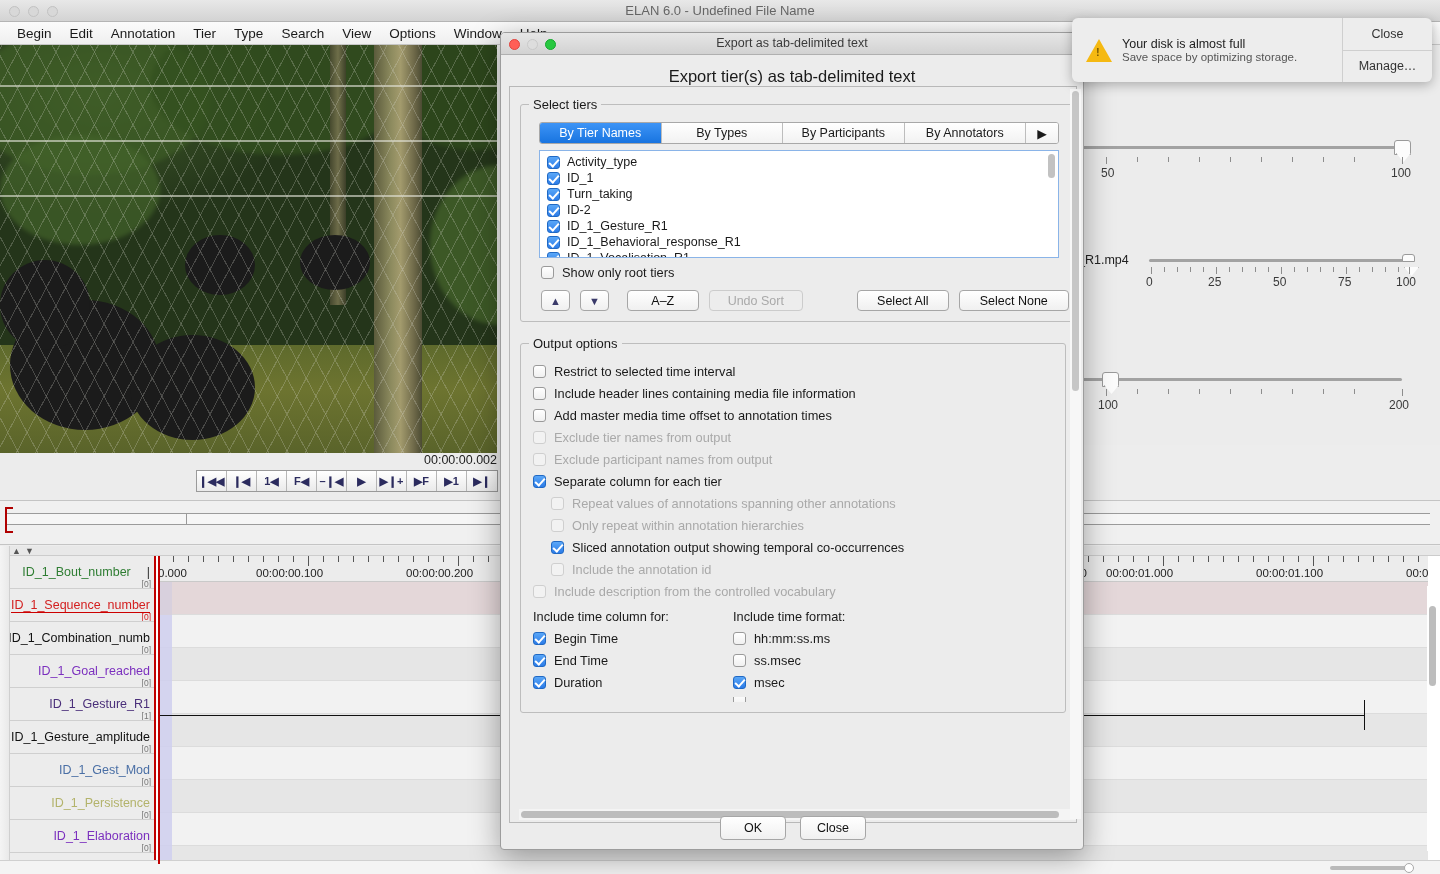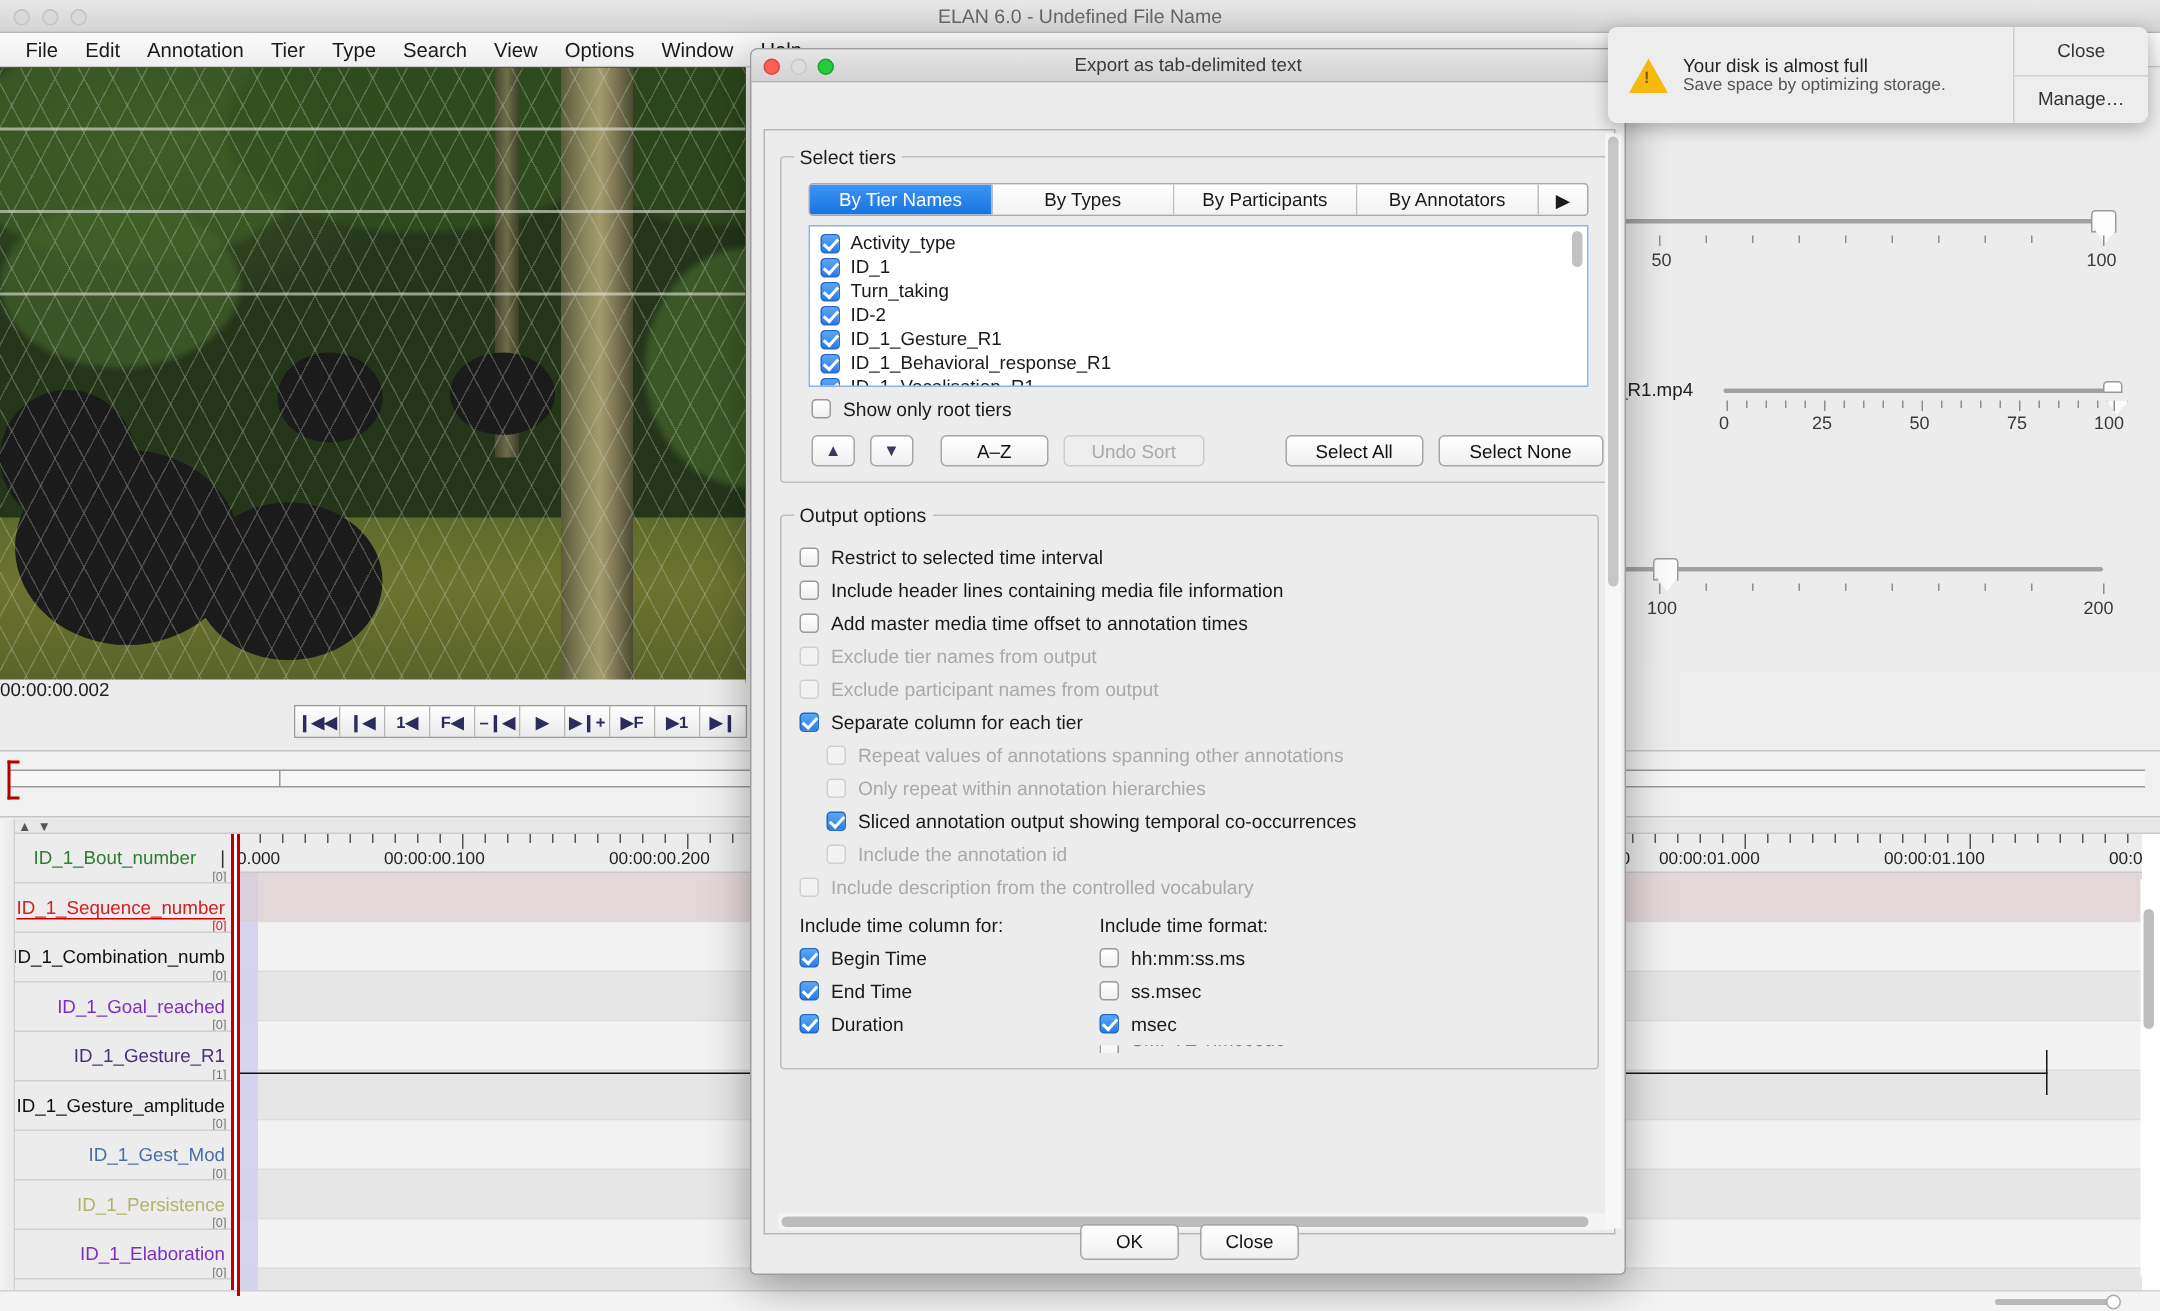--- a/index.html
+++ b/index.html
@@ -68,21 +68,21 @@
   .mesh { position:absolute; inset:0; opacity:.45;
     background-image:
       repeating-linear-gradient(62deg, rgba(215,215,205,.55) 0 1px, transparent 1px 17px),
       repeating-linear-gradient(-62deg, rgba(215,215,205,.55) 0 1px, transparent 1px 17px);
   }
   .wire { position:absolute; left:0; width:497px; height:2px; background:rgba(230,230,220,.6); }
 
   
   .player-time {
     position: absolute; left: 0; top: 453px; width: 497px; height: 19px;
-    text-align: left; font-size: 12.5px; color: #222;
+    text-align: right; font-size: 12.5px; color: #222;
     background: #ececec;
   }
   .player-btns {
     position: absolute; left: 196px; top: 470px; height: 22px;
     display: flex; border: 1px solid #9a9a9a; background: #f3f3f3;
   }
   .pbtn {
     width: 30px; height: 20px; display: flex; align-items: center; justify-content: center;
     border-right: 1px solid #b6b6b6; background: linear-gradient(#ffffff,#eaeaea);
     font-size: 11px; color: #2b2b5e; font-weight: bold;
@@ -282,21 +282,21 @@
   <div class="win-titlebar">
     <div class="traffic">
       <div class="tl-dot"></div>
       <div class="tl-dot"></div>
       <div class="tl-dot"></div>
     </div>
     <div class="win-title">ELAN 6.0 - Undefined File Name</div>
   </div>
 
   <div class="menubar">
-    <span class="menu-item">File</span>
+    <span class="menu-item">Begin</span>
     <span class="menu-item">Edit</span>
     <span class="menu-item">Annotation</span>
     <span class="menu-item">Tier</span>
     <span class="menu-item">Type</span>
     <span class="menu-item">Search</span>
     <span class="menu-item">View</span>
     <span class="menu-item">Options</span>
     <span class="menu-item">Window</span>
     <span class="menu-item">Help</span>
   </div>
@@ -576,20 +576,21 @@
 
   <div class="dialog">
     <div class="dlg-titlebar">
       <div class="dlg-traffic">
         <div class="d-red"></div>
         <div class="d-yellow"></div>
         <div class="d-green"></div>
       </div>
       <div class="dlg-title">Export as tab-delimited text</div>
     </div>
+    <div class="dlg-heading">Export tier(s) as tab-delimited text</div>
 
     <div class="dlg-body">
 
       <fieldset class="grp">
         <legend>Select tiers</legend>
 
         <div class="tabstrip">
           <div class="tab active">By Tier Names</div>
           <div class="tab">By Types</div>
           <div class="tab">By Participants</div>

